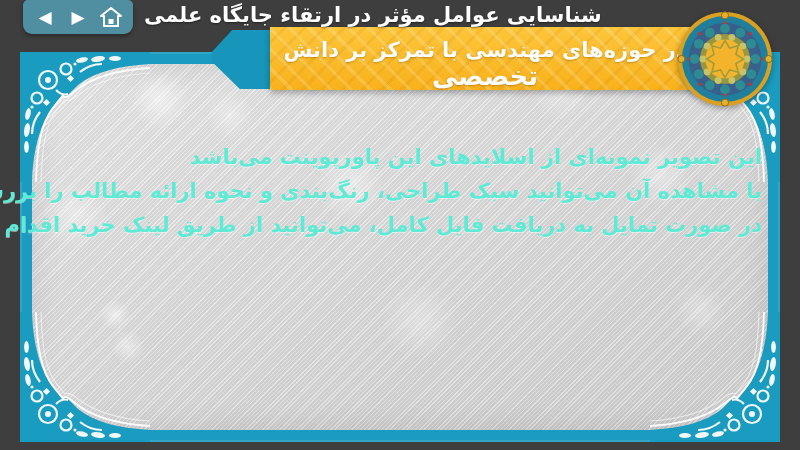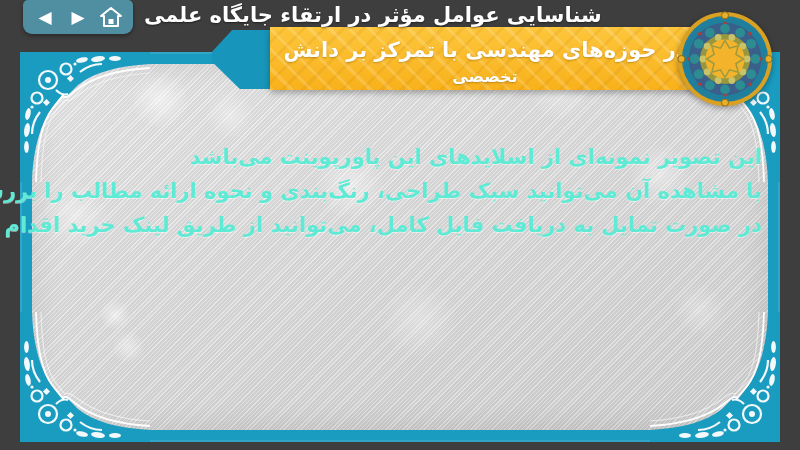--- a/index.html
+++ b/index.html
@@ -57,21 +57,21 @@
   .title-line{
     color:#ffffff;font-weight:bold;text-align:center;white-space:nowrap;
     text-shadow:0 1px 2px rgba(90,60,0,0.35);
   }
   .title-line1{
     position:absolute;left:144px;top:2px;width:656px;
     font-size:21px;line-height:26px;color:#fff;font-weight:bold;text-align:left;
     text-shadow:0 1px 2px rgba(0,0,0,0.45);
   }
   .title-line2{font-size:21px;line-height:27px;}
-  .title-line3{font-size:16px;line-height:25px;}
+  .title-line3{font-size:26px;line-height:25px;}
   
   .mandala{position:absolute;left:676px;top:10px;width:98px;height:98px;filter:drop-shadow(0 2px 3px rgba(0,0,0,0.35));}
   
   .nav-panel{
     position:absolute;left:23px;top:0;width:110px;height:34px;
     background:#4f8fa1;border-radius:5px 5px 9px 9px;
     display:flex;align-items:center;justify-content:space-between;
     padding:0 10px;box-sizing:border-box;
     box-shadow:0 2px 4px rgba(0,0,0,0.35);
   }

